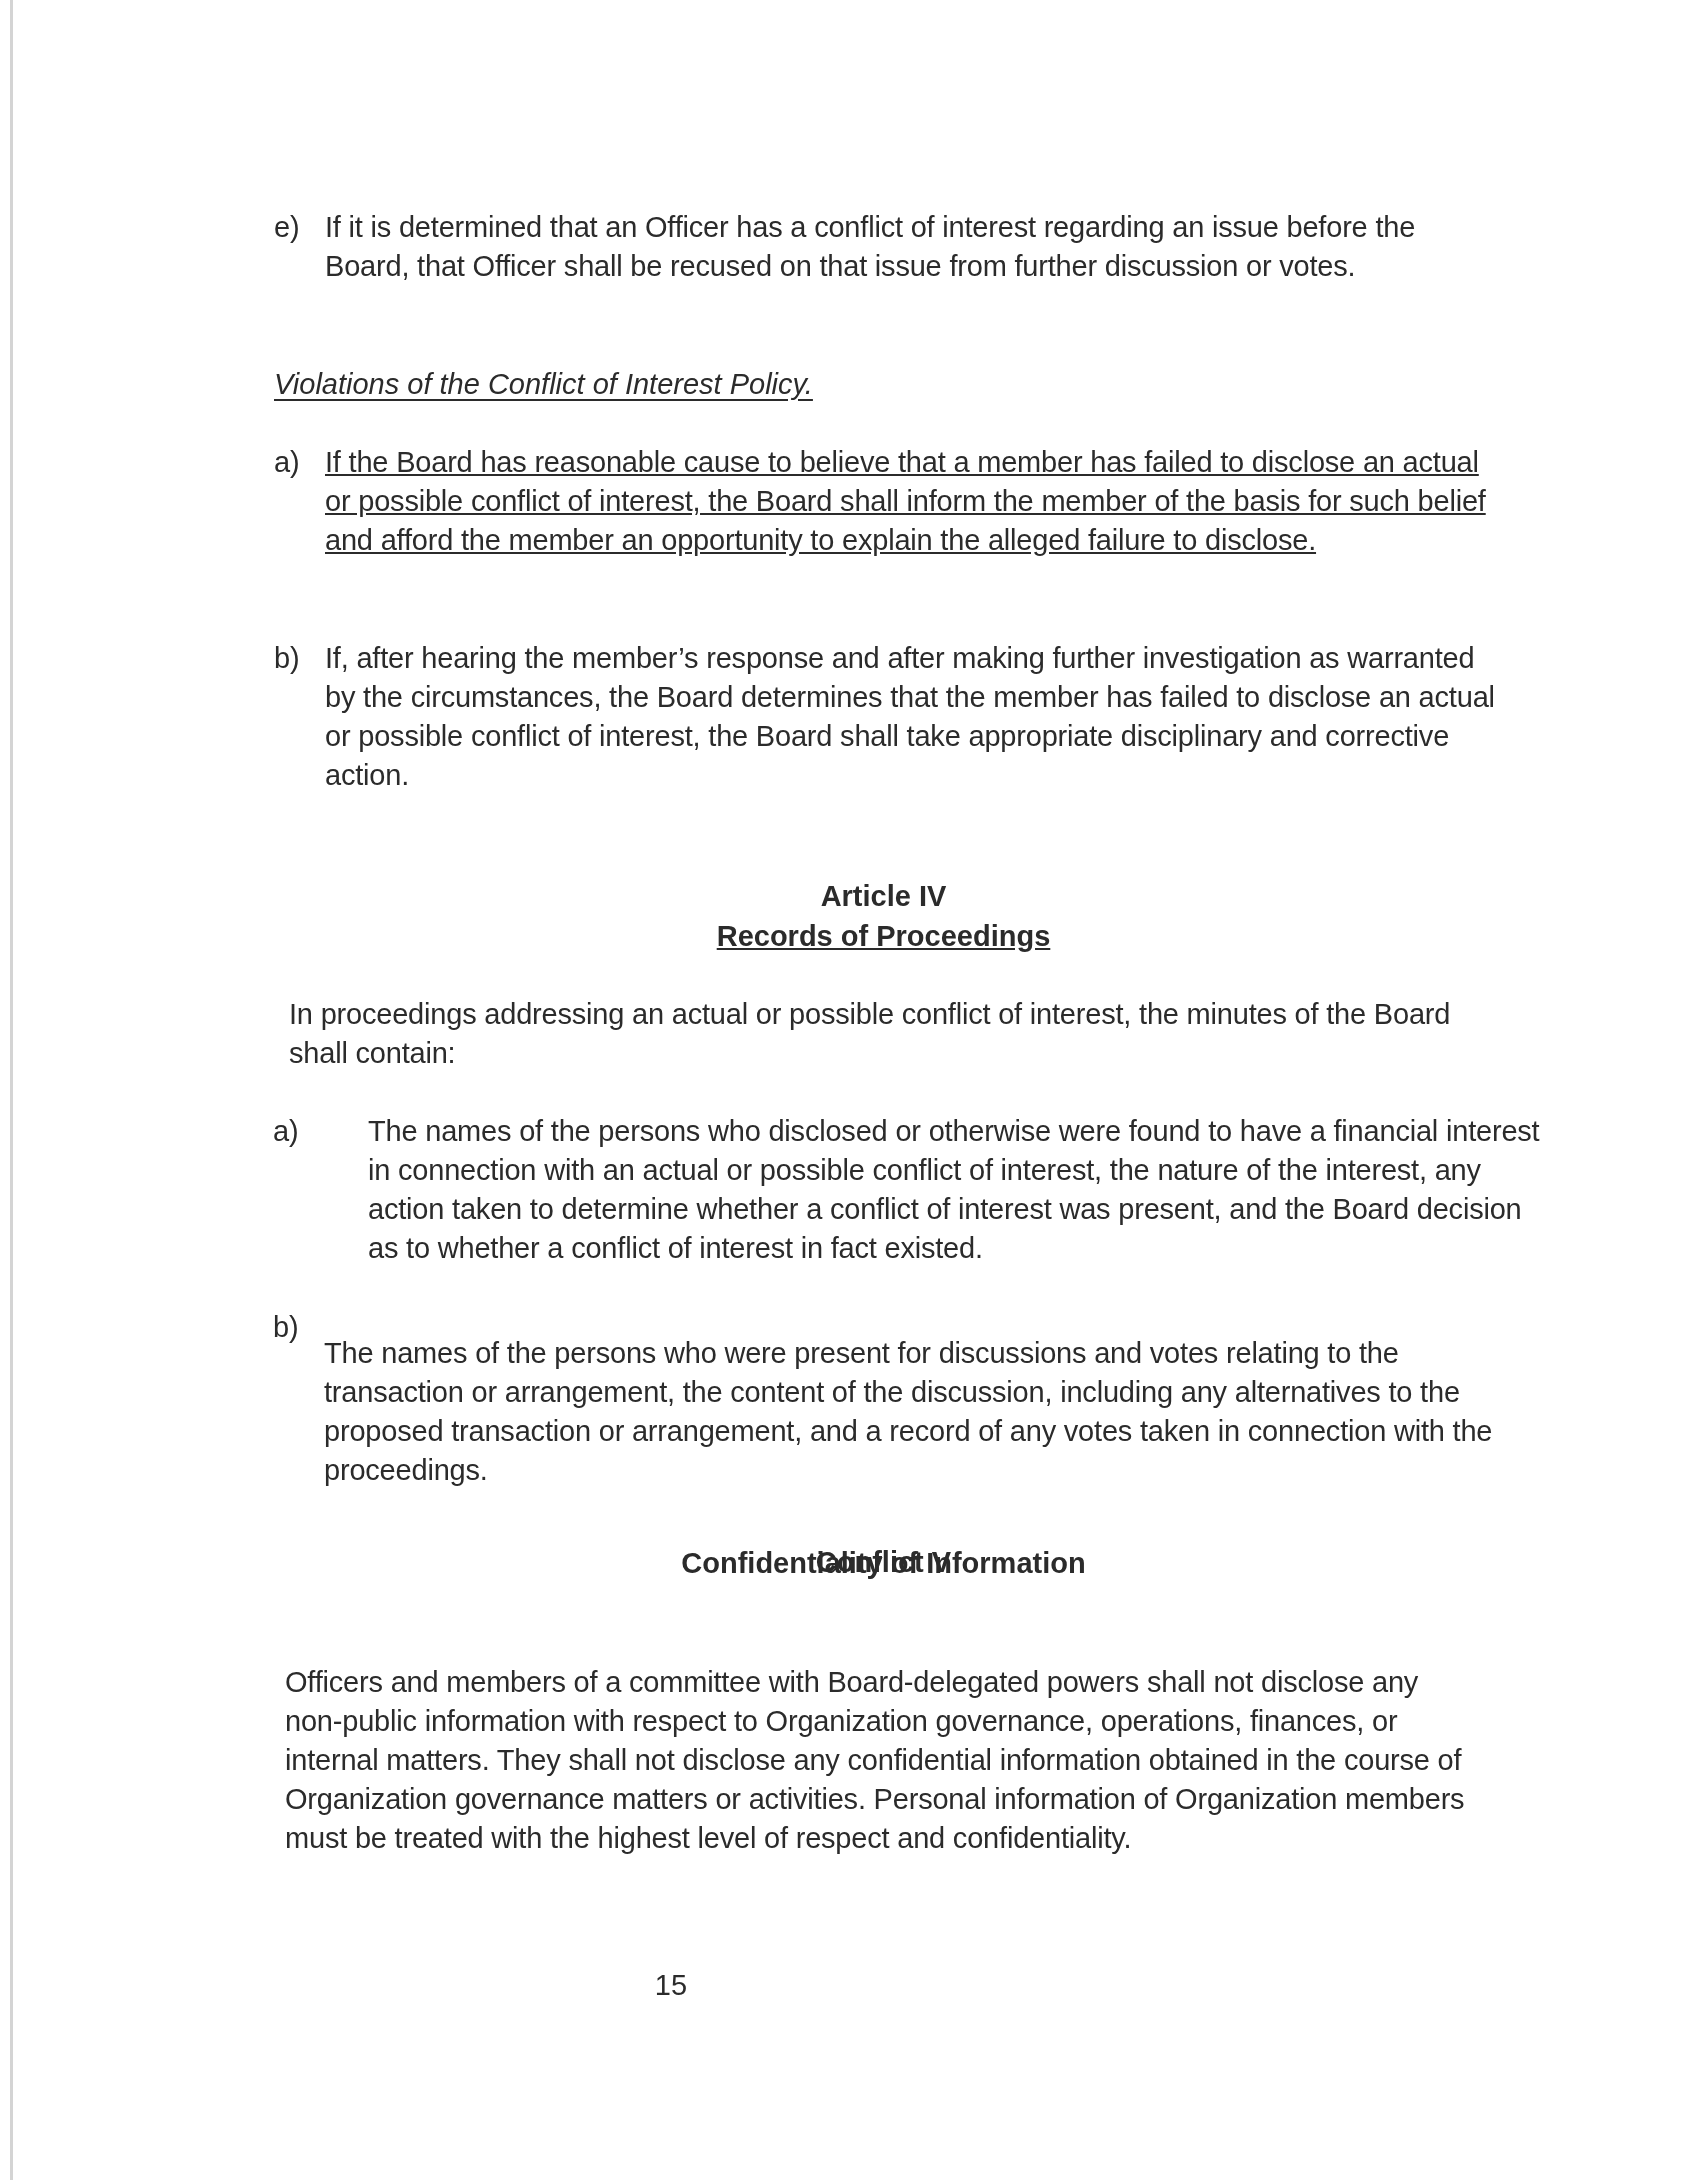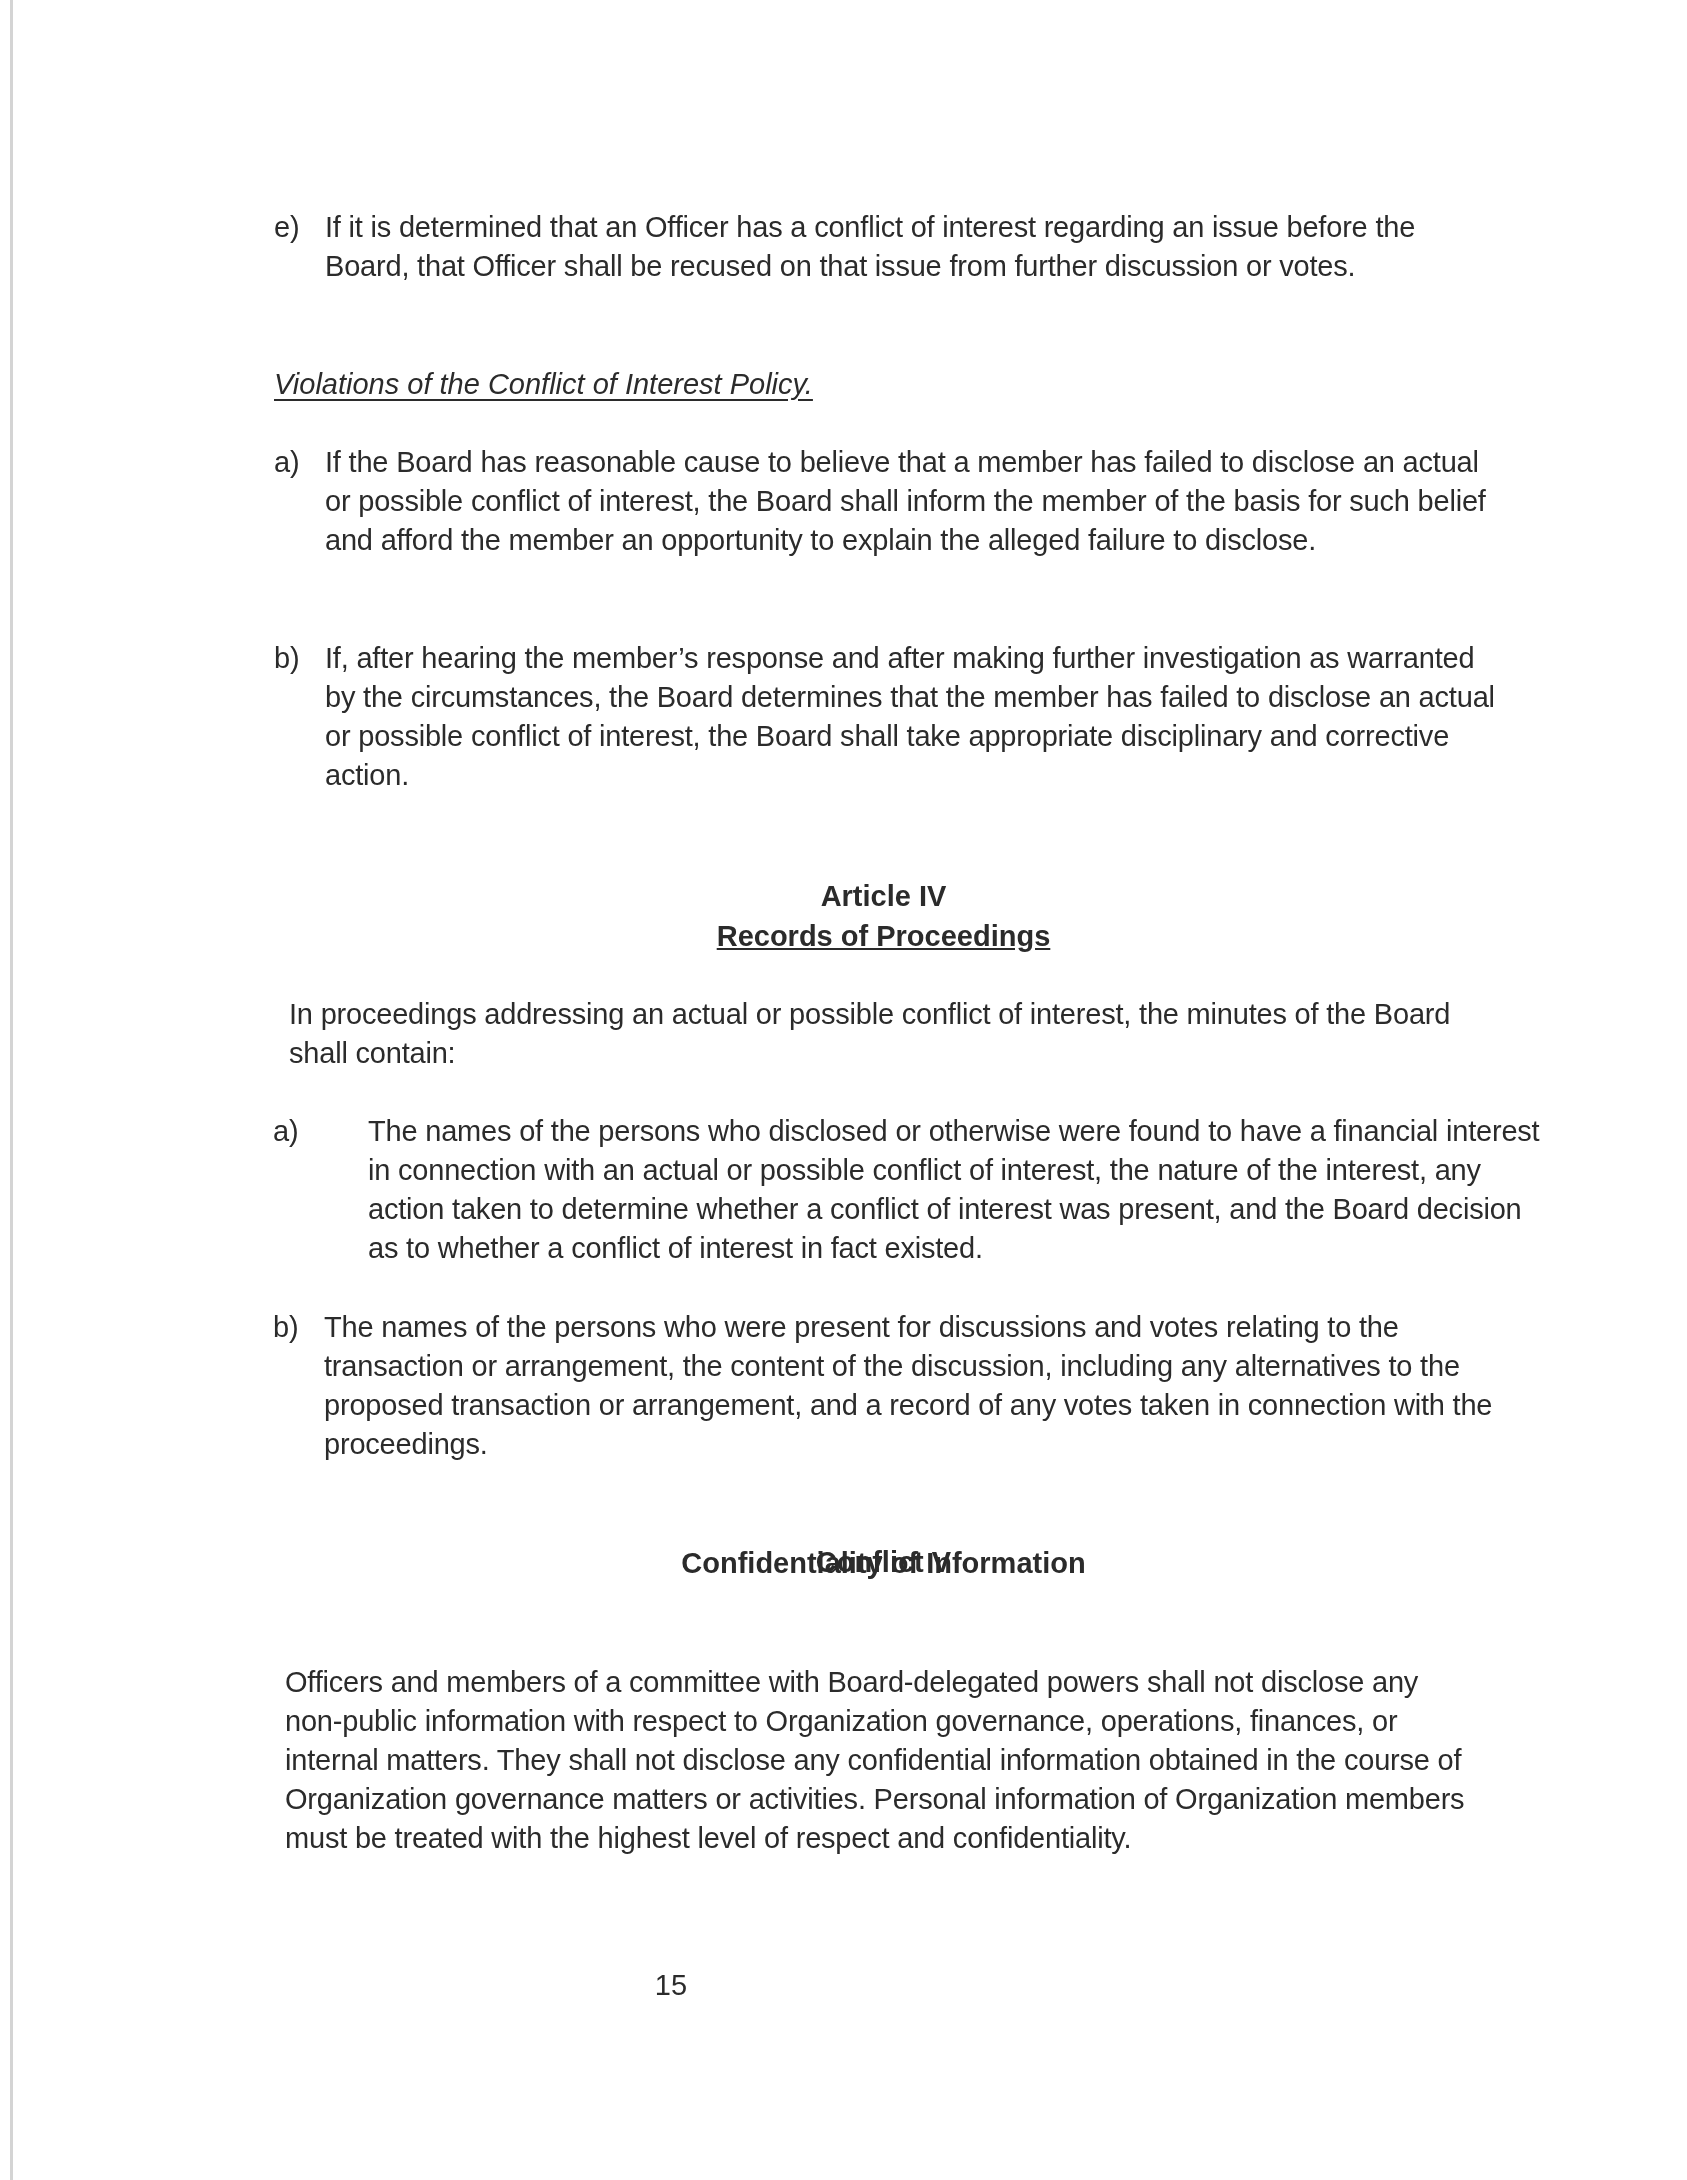--- a/index.html
+++ b/index.html
@@ -90,41 +90,41 @@
 
   <div class="list-item" style="left:274px; top:208px;">
     <span class="marker">e)</span>
     <span class="body" style="width:1175px;">If it is determined that an Officer has a conflict of interest regarding an issue before the Board, that Officer shall be recused on that issue from further discussion or votes.</span>
   </div>
 
   <div class="section-heading" style="left:274px; top:365px;">Violations of the Conflict of Interest Policy.</div>
 
   <div class="list-item" style="left:274px; top:443px;">
     <span class="marker">a)</span>
-    <span class="body" style="width:1180px;">If the Board has reasonable cause to believe that a member has failed to disclose an actual or possible conflict of interest, the Board shall inform the member of the basis for such belief and afford the member an opportunity to explain the alleged failure to disclose.</span>
+    <span class="body" style="width:1180px;text-decoration:underline;">If the Board has reasonable cause to believe that a member has failed to disclose an actual or possible conflict of interest, the Board shall inform the member of the basis for such belief and afford the member an opportunity to explain the alleged failure to disclose.</span>
   </div>
 
   <div class="list-item" style="left:274px; top:639px;">
     <span class="marker">b)</span>
     <span class="body" style="width:1171px;">If, after hearing the member’s response and after making further investigation as warranted by the circumstances, the Board determines that the member has failed to disclose an actual or possible conflict of interest, the Board shall take appropriate disciplinary and corrective action.</span>
   </div>
 
   <div class="article-heading" style="top:877px;">Article IV</div>
   <div class="article-heading" style="top:917px;text-decoration:underline;">Records of Proceedings</div>
 
   <div class="text-block" style="left:273px; top:995px; width:1193px;">In proceedings addressing an actual or possible conflict of interest, the minutes of the Board shall contain:</div>
 
   <div class="list-item" style="left:273px; top:1112px;">
     <span class="marker">a)</span>
     <span class="body" style="width:1180px;margin-left:44px;">The names of the persons who disclosed or otherwise were found to have a financial interest in connection with an actual or possible conflict of interest, the nature of the interest, any action taken to determine whether a conflict of interest was present, and the Board decision as to whether a conflict of interest in fact existed.</span>
   </div>
 
   <div class="list-item" style="left:273px; top:1308px;">
     <span class="marker">b)</span>
-    <span class="body" style="width:1171px;">The names of the persons who were present for discussions and votes relating to the transaction or arrangement, the content of the discussion, including any alternatives to the proposed transaction or arrangement, and a record of any votes taken in connection with the proceedings.</span>
+    <span class="body" style="width:1171px;margin-top:26px;">The names of the persons who were present for discussions and votes relating to the transaction or arrangement, the content of the discussion, including any alternatives to the proposed transaction or arrangement, and a record of any votes taken in connection with the proceedings.</span>
   </div>
 
   <div class="article-heading" style="top:1543px;">Conflict V</div>
   <div class="article-heading" style="top:1544px;">Confidentiality of Information</div>
 
   <div class="text-block" style="left:269px; top:1663px; width:1193px;">Officers and members of a committee with Board-delegated powers shall not disclose any non-public information with respect to Organization governance, operations, finances, or internal matters. They shall not disclose any confidential information obtained in the course of Organization governance matters or activities. Personal information of Organization members must be treated with the highest level of respect and confidentiality.</div>
 
   <div class="page-number" style="top:1966px;">15</div>
 
 </div>

